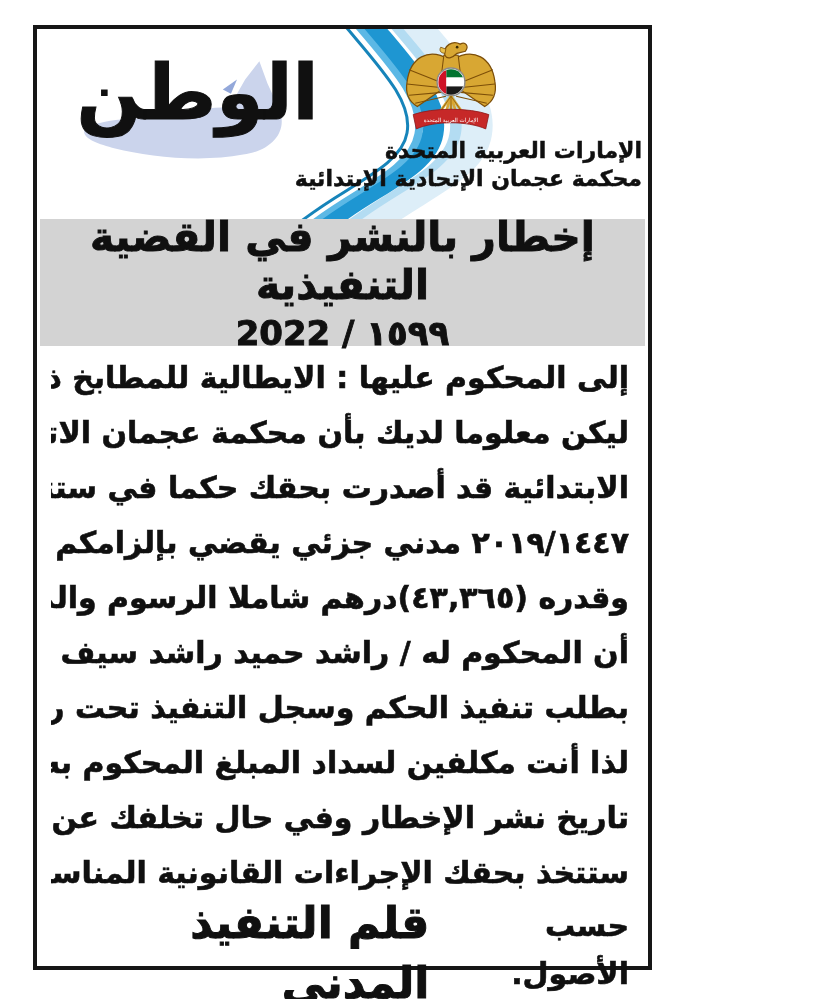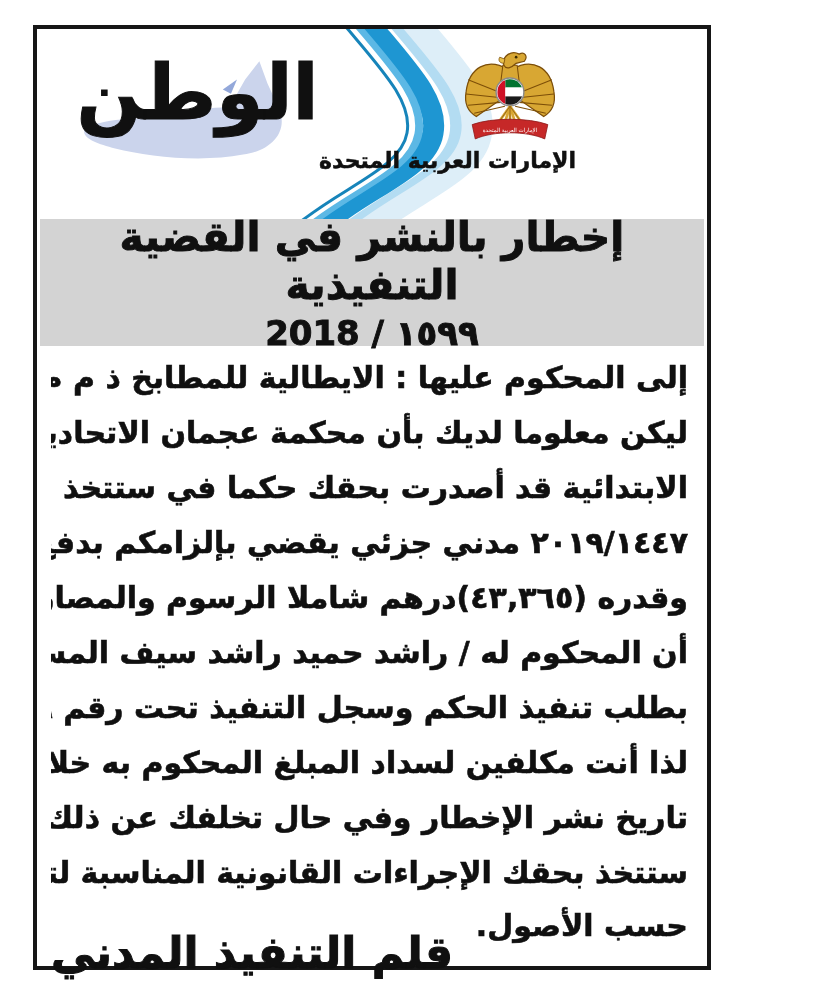--- a/index.html
+++ b/index.html
@@ -6,21 +6,21 @@
     margin: 0; padding: 0;
     width: 824px; height: 999px;
     background: #ffffff;
     overflow: hidden;
     font-family: "DejaVu Sans", sans-serif;
     color: #101010;
   }
   .ad-box {
     position: absolute;
     left: 33px; top: 25px;
-    width: 678px; height: 945px;
+    width: 619px; height: 945px;
     border: 4px solid #161616;
     box-sizing: border-box;
     background: #ffffff;
   }
   
   .masthead { position: relative; height: 190px; overflow: hidden; }
   .wave-svg { position: absolute; left: 0; top: 0; width: 765px; height: 190px; }
   .logo-block {
     position: absolute; left: 8px; top: 26px; width: 305px;
     text-align: center; z-index: 2;
@@ -35,22 +35,22 @@
     letter-spacing: -2px;
     -webkit-text-stroke: 1px #101010;
   }
   .issue-line {
     position: relative; z-index: 1;
     direction: rtl;
     font-size: 21px; font-weight: bold; margin-top: 12px;
     -webkit-text-stroke: 0.4px #101010;
   }
   .authority-block {
-    position: absolute; right: 6px; top: 20px; width: 382px;
-    direction: rtl; text-align: left; z-index: 2;
+    position: absolute; right: 6px; top: 10px; width: 382px;
+    direction: rtl; text-align: right; z-index: 2;
   }
   .emblem-svg { display: block; width: 106px; height: 94px; margin: 0 auto 4px; }
   .authority-line {
     font-size: 22px; font-weight: bold; line-height: 1.28;
     -webkit-text-stroke: 0.5px #101010;
     white-space: nowrap;
   }
   
   .title-band {
     height: 127px; margin: 0 3px;
@@ -172,26 +172,27 @@
         <g stroke="#7c4e08" stroke-width="0.7">
           <path d="M50,56 L38,73"></path>
             <path d="M50,56 L50,76"></path>
             <path d="M50,56 L62,73"></path>
         </g>
 
         <path d="M13,74 C32,67 68,67 87,74 L84,88 C66,80 34,80 16,88 Z" fill="#c62828" stroke="#8e1b1b" stroke-width="0.8"></path>
         <text x="50" y="81.5" text-anchor="middle" font-size="5.4" fill="#ffffff">الإمارات العربية المتحدة</text>
       </svg>
       <div class="authority-line">الإمارات العربية المتحدة</div>
+      <div class="authority-line">محكمة عجمان الإتحادية الإبتدائية</div>
     </div>
   </div>
 
   <div class="title-band">
     <div class="title-l1">إخطار بالنشر في القضية التنفيذية</div>
-    <div class="title-l2">١٥٩٩ / 2018</div>
+    <div class="title-l2">١٥٩٩ / 2022</div>
   </div>
 
   <div class="notice-body">
     <div class="bline first">إلى المحكوم عليها : الايطالية للمطابخ ذ م م</div>
     <div class="bline">ليكن معلوما لديك بأن محكمة عجمان الاتحادية</div>
     <div class="bline">الابتدائية قد أصدرت بحقك حكما في ستتخذ رقم</div>
     <div class="bline">٢٠١٩/١٤٤٧ مدني جزئي يقضي بإلزامكم بدفع مبلغ</div>
     <div class="bline">وقدره (٤٣,٣٦٥)درهم شاملا الرسوم والمصاريف - وحيث</div>
     <div class="bline">أن المحكوم له / راشد حميد راشد سيف المسيبي قد تقدما</div>
     <div class="bline">بطلب تنفيذ الحكم وسجل التنفيذ تحت رقم ١٥٩٩ / ٢٠١٩</div>

